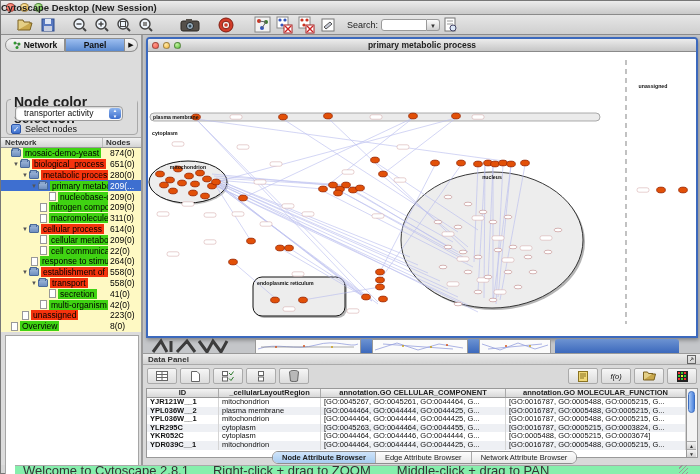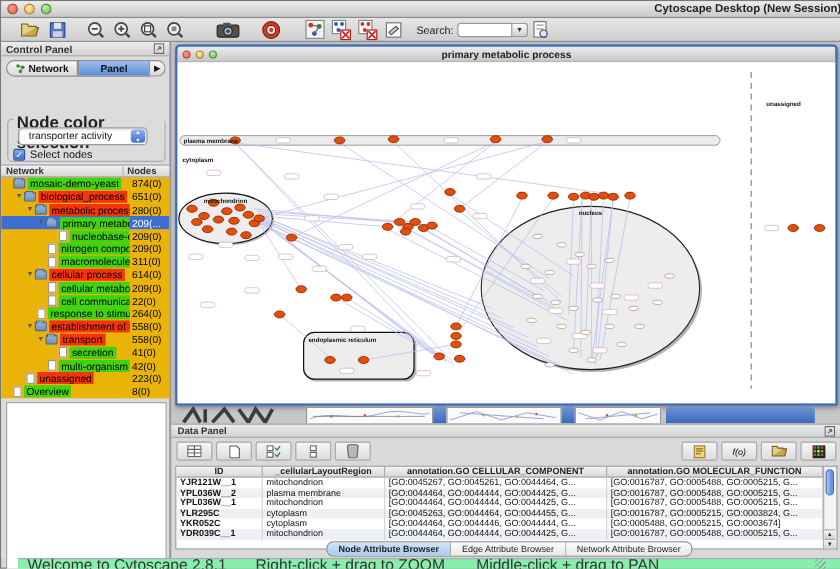--- a/index.html
+++ b/index.html
@@ -8,21 +8,21 @@
   #app { position:relative; width:700px; height:474px; background:#d6d6d6; border:1px solid #777; }
 
   
   #titlebar { position:absolute; left:0; top:0; width:700px; height:14px;
     background:linear-gradient(#ececec,#c9c9c9); border-bottom:1px solid #8a8a8a;
     display:flex; align-items:center; }
   .tl { width:9px; height:9px; border-radius:50%; margin-left:5px; border:1px solid rgba(0,0,0,.35); }
   .tl.red{ background:radial-gradient(circle at 35% 30%,#ff9a8a,#f5594c);} 
   .tl.yel{ background:radial-gradient(circle at 35% 30%,#ffe9a8,#f5b83d);} 
   .tl.grn{ background:radial-gradient(circle at 35% 30%,#c6f2a2,#58c23c);} 
-  #win-title { position:absolute; left:0; right:0; text-align:right; font-size:9.5px; font-weight:bold; color:#222; }
+  #win-title { position:absolute; left:0; right:0; text-align:left; font-size:9.5px; font-weight:bold; color:#222; }
 
   
   #toolbar { position:absolute; left:0; top:14px; width:700px; height:20px;
     background:linear-gradient(#e6e6e6,#cfcfcf); border-bottom:1px solid #8d8d8d;
     display:flex; align-items:center; }
   .tbtn { width:22px; height:18px; display:flex; align-items:center; justify-content:center; }
   .tsep { width:10px; }
   #search-label { font-size:9px; color:#222; margin:0 3px 0 8px; }
   #search-box { width:46px; height:12px; background:#fff; border:1px solid #9a9a9a; border-radius:3px 0 0 3px; }
   #search-arrow { width:13px; height:12px; background:linear-gradient(#fdfdfd,#cfcfcf); border:1px solid #9a9a9a; border-left:none; border-radius:0 3px 3px 0; font-size:6px; line-height:12px; text-align:center; color:#333; }
@@ -50,21 +50,21 @@
   #nc-stepper { position:absolute; right:1px; top:1px; width:12px; height:11px; border-radius:3px;
     background:linear-gradient(#8db4ee,#3d6fce); color:#fff; font-size:4.5px; line-height:5.5px; text-align:center; }
   #select-nodes-row { position:absolute; left:10px; top:89px; display:flex; align-items:center; gap:4px; }
   #select-nodes-check { width:10px; height:10px; border-radius:2px; background:linear-gradient(#7fa8e8,#3c6fce);
     border:1px solid #2b54a8; color:#fff; font-size:8px; line-height:9px; text-align:center; font-weight:bold; }
   #tree-header { position:absolute; left:0; top:102px; width:140px; height:11px;
     background:linear-gradient(#f2f2f2,#d4d4d4); border-top:1px solid #aaa; border-bottom:1px solid #999;
     font-size:8px; font-weight:bold; color:#333; display:flex; }
   #tree-header .c1 { width:102px; padding-left:4px; border-right:1px solid #bbb; }
   #tree-header .c2 { flex:1; padding-left:3px; }
-  #tree-body { position:absolute; left:0; top:113px; width:140px; height:184px; background:#eab308; overflow:hidden; }
+  #tree-body { position:absolute; left:0; top:113px; width:140px; height:184px; background:#fef9c3; overflow:hidden; }
   .tree-row { height:10.8px; display:flex; align-items:center; white-space:nowrap; font-size:8.5px; }
   .tree-row.sel { background:#3e6fd0; }
   .tr-arrow { width:8px; font-size:6px; color:#555; text-align:center; flex:none; }
   .tr-icon { flex:none; width:10px; height:8px; margin-right:2px; position:relative; }
   .tr-icon.folder { background:linear-gradient(#9db6d8,#6f8fc0); border:1px solid #4a6a9a; border-radius:1px; }
   .tr-icon.folder::before { content:""; position:absolute; left:0; top:-2px; width:5px; height:2px;
     background:#8aa6cc; border:1px solid #4a6a9a; border-bottom:none; border-radius:1px 1px 0 0; }
   .tr-icon.file { width:7px; height:9px; background:#fff; border:1px solid #999; margin-left:2px; }
   .tr-label { padding:0 2px; color:#000; overflow:hidden; }
   .tr-label.green { background:#3fd312; }
@@ -246,27 +246,20 @@
       <svg width="14" height="15">
           <rect x="1" y="1" width="10" height="13" fill="#fdfdfd" stroke="#777"></rect>
           <line x1="3" y1="4" x2="9" y2="4" stroke="#999"></line>
           <line x1="3" y1="7" x2="9" y2="7" stroke="#999"></line>
           <circle cx="9" cy="11" r="3" fill="#dce8f8" stroke="#446"></circle>
         </svg>
       </span>
   </div>
 
   <div id="control-panel">
-    <div id="cp-header">
-      <span>Control Panel</span>
-      <svg width="9" height="9">
-          <rect x="0.5" y="0.5" width="8" height="8" fill="none" stroke="#666"></rect>
-          <path d="M3,6 L6,3 M6,3 L4,3 M6,3 L6,5" stroke="#666" fill="none"></path>
-        </svg>
-    </div>
     <div id="cp-tabs">
       <span class="cp-tab first">
         <svg width="8" height="8">
             <circle cx="2" cy="2" r="1.5" fill="#2ca02c"></circle>
             <circle cx="6" cy="3" r="1.5" fill="#2ca02c"></circle>
             <circle cx="4" cy="6.5" r="1.5" fill="#2ca02c"></circle>
             <line x1="2" y1="2" x2="6" y2="3" stroke="#555" stroke-width=".6"></line>
             <line x1="6" y1="3" x2="4" y2="6.5" stroke="#555" stroke-width=".6"></line>
           </svg>
         <span>Network</span>

